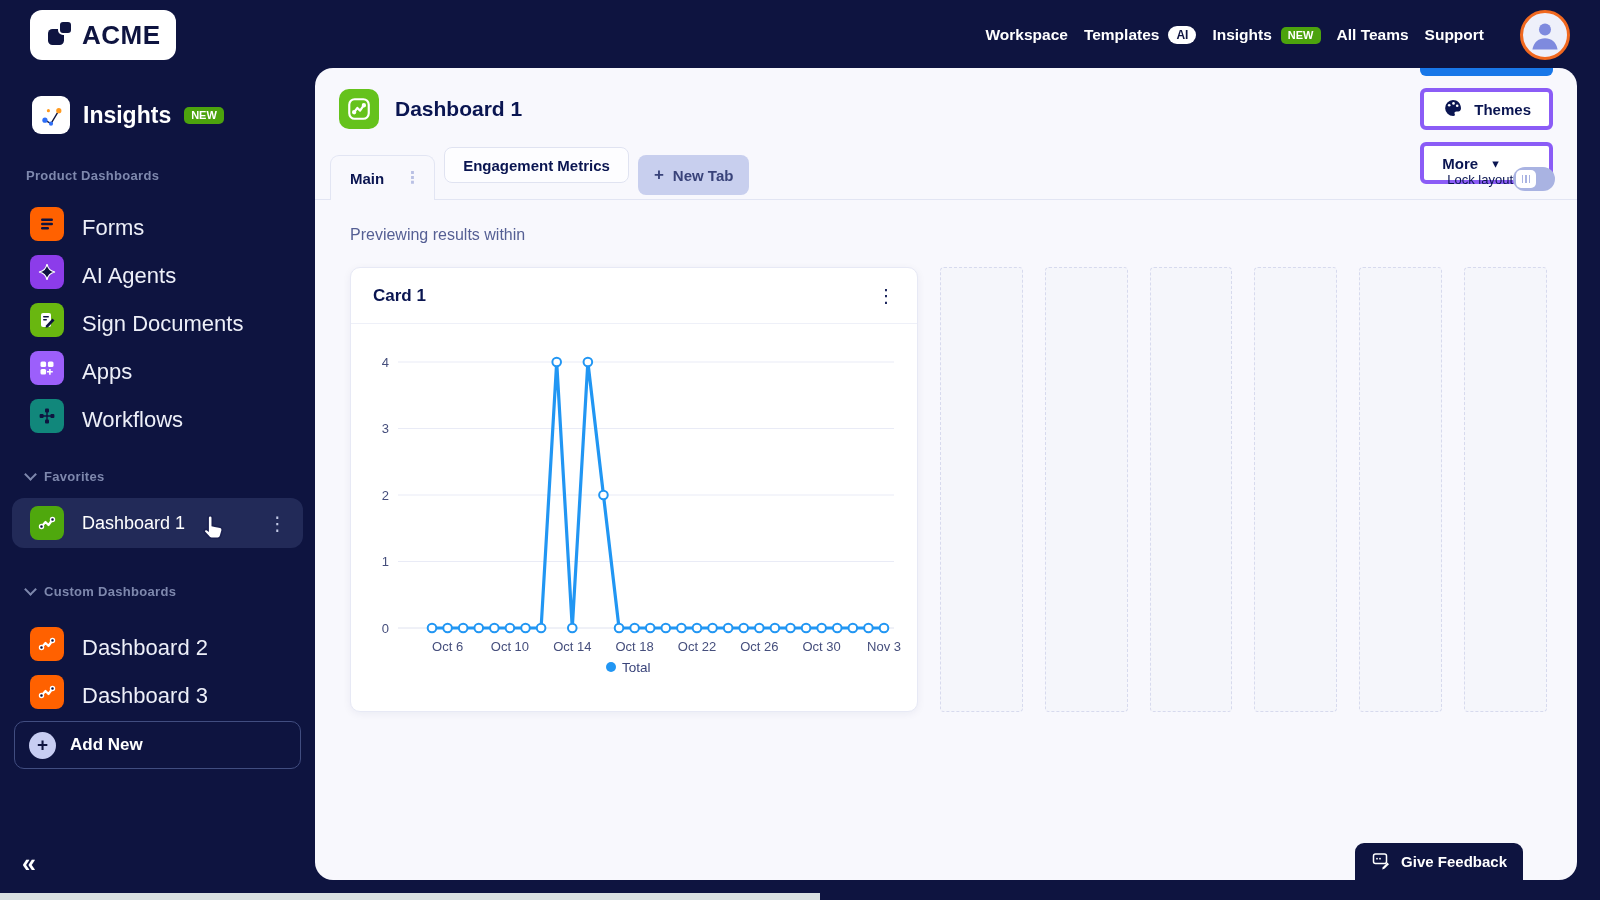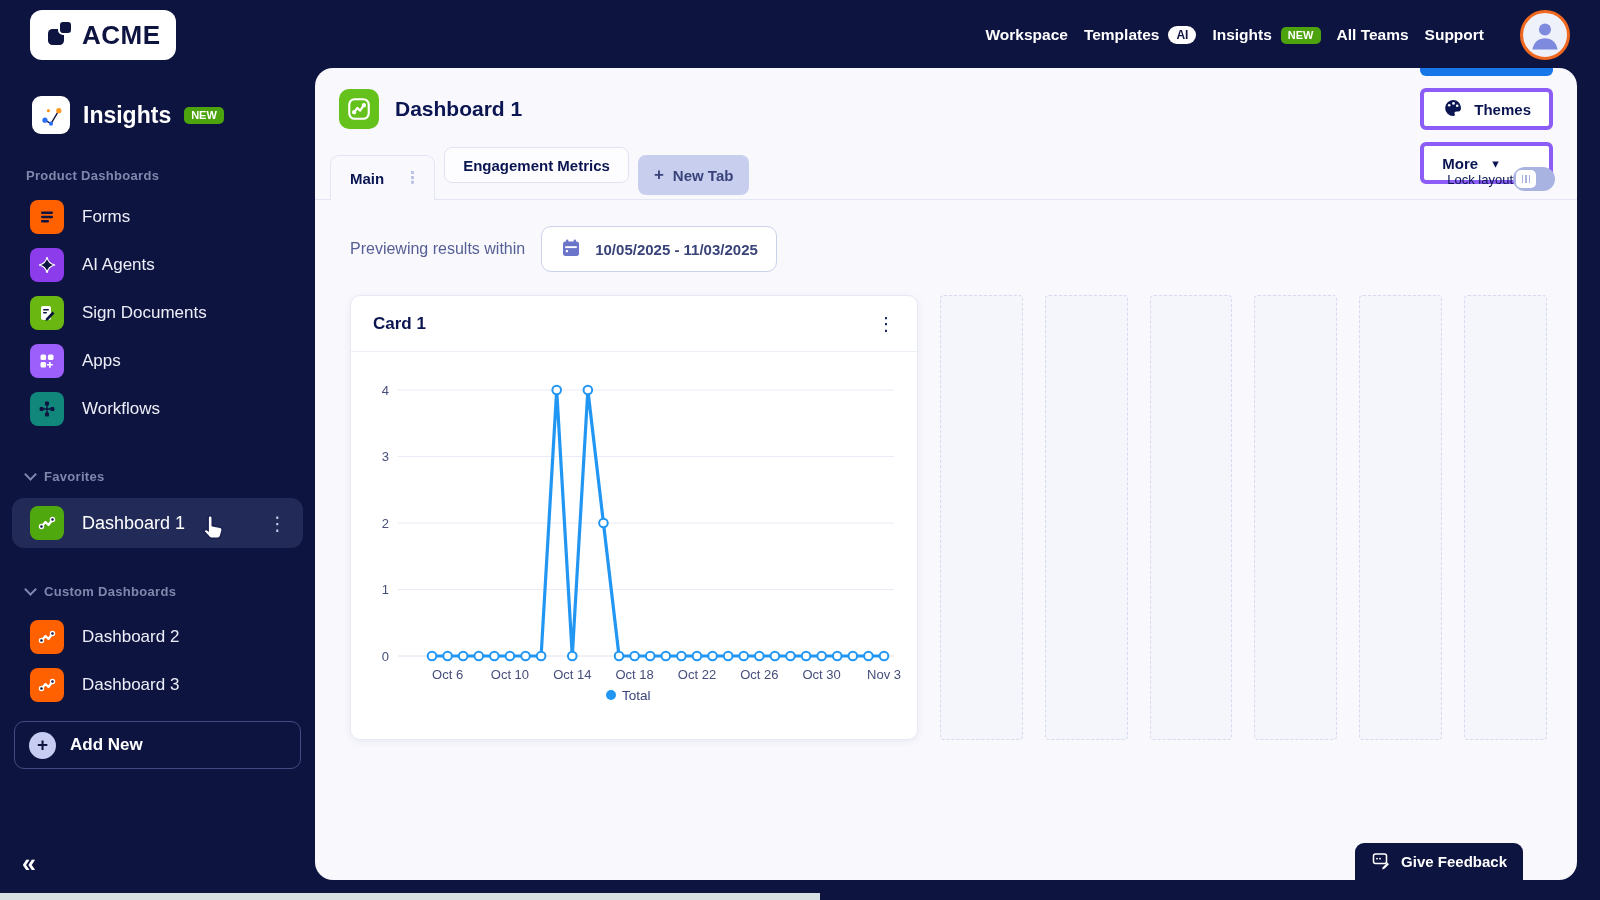--- a/index.html
+++ b/index.html
@@ -19,21 +19,21 @@
   .badge-new{background:#4ca30d;color:#fff;font-size:11px;font-weight:800;padding:3px 7px;border-radius:5px;line-height:1;}
   .avatar{width:50px;height:50px;border-radius:50%;background:#eef0fa;border:3px solid #f0681f;box-sizing:border-box;display:flex;align-items:flex-end;justify-content:center;overflow:hidden;margin-left:20px;cursor:pointer;}
   
   .sidebar{position:absolute;top:70px;left:0;width:315px;bottom:0;}
   .app-header{display:flex;align-items:center;gap:13px;padding:26px 0 0 32px;}
   .app-icon{width:38px;height:38px;background:#fff;border-radius:9px;display:flex;align-items:center;justify-content:center;}
   .app-title{color:#fff;font-size:23px;font-weight:700;}
   .section-label{color:#7e88ad;font-size:13px;font-weight:700;letter-spacing:.3px;display:flex;align-items:center;gap:9px;padding-left:26px;cursor:pointer;}
   .chev{width:7px;height:7px;border-left:2px solid #7e88ad;border-bottom:2px solid #7e88ad;transform:rotate(-45deg);margin-top:-4px;}
   .side-list{margin-top:10px;}
-  .side-item{display:flex;align-items:center;gap:18px;height:48px;padding-left:30px;color:#edeff8;font-size:17px;cursor:pointer;}
+  .side-item{display:flex;align-items:flex-end;gap:18px;height:48px;padding-left:30px;color:#edeff8;font-size:22px;cursor:pointer;}
   .pi{width:34px;height:34px;border-radius:8px;display:flex;align-items:center;justify-content:center;flex:none;}
   .fav-row{margin:14px 12px 0;height:50px;background:#222a58;border-radius:12px;display:flex;align-items:center;gap:18px;padding:0 16px 0 18px;color:#fff;font-size:18px;cursor:pointer;}
   .kebab{color:#c3c9e6;font-size:19px;line-height:1;cursor:pointer;font-family:"DejaVu Sans",sans-serif;}
   .add-new{margin:12px 14px 0;height:46px;border:1px solid #414d80;border-radius:10px;display:flex;align-items:center;gap:14px;padding-left:14px;color:#fff;font-size:17px;font-weight:600;cursor:pointer;}
   .plus-circle{width:27px;height:27px;border-radius:50%;background:#c7cdf2;color:#0e1440;display:flex;align-items:center;justify-content:center;font-size:19px;font-weight:700;}
   .collapse{position:absolute;left:22px;bottom:24px;color:#fff;font-size:25px;font-weight:700;cursor:pointer;line-height:1;}
   .mt36{margin-top:36px;} .mt34{margin-top:34px;}
   
   .panel{position:absolute;left:315px;top:68px;width:1262px;height:812px;background:#f8f8fd;border-radius:18px;overflow:hidden;}
   .panel-header{display:flex;align-items:center;justify-content:space-between;padding:18px 24px 0 24px;height:46px;}
@@ -303,32 +303,20 @@
           <span class="grip"></span>
             <span class="grip"></span>
             <span class="grip"></span>
         </div>
       </div>
     </div>
   </div>
 
   <div class="date-row">
     <span class="date-label">Previewing results within</span>
-    <div class="date-input">
-      <span>
-        <svg width="22" height="22" viewBox="0 0 22 22">
-          <rect x="3" y="4.5" width="16" height="14.5" rx="2.5" fill="#6a74c9"></rect>
-          <rect x="6" y="2.5" width="2.4" height="4.4" rx="1.2" fill="#6a74c9"></rect>
-          <rect x="13.6" y="2.5" width="2.4" height="4.4" rx="1.2" fill="#6a74c9"></rect>
-          <rect x="5.2" y="9.2" width="11.6" height="1.9" fill="#fff"></rect>
-          <rect x="5.8" y="13" width="2.2" height="2.2" rx="0.6" fill="#fff"></rect>
-        </svg>
-      </span>
-      <span>10/05/2025 - 11/03/2025</span>
-    </div>
   </div>
 
   <div class="content-row">
     <div class="card">
       <div class="card-header">
         <span class="card-title">Card 1</span>
         <span class="card-kebab">⋮</span>
       </div>
       <div class="chart-wrap">
         <svg id="chart-svg" class="chart" width="540" height="336" viewBox="0 0 540 336">

